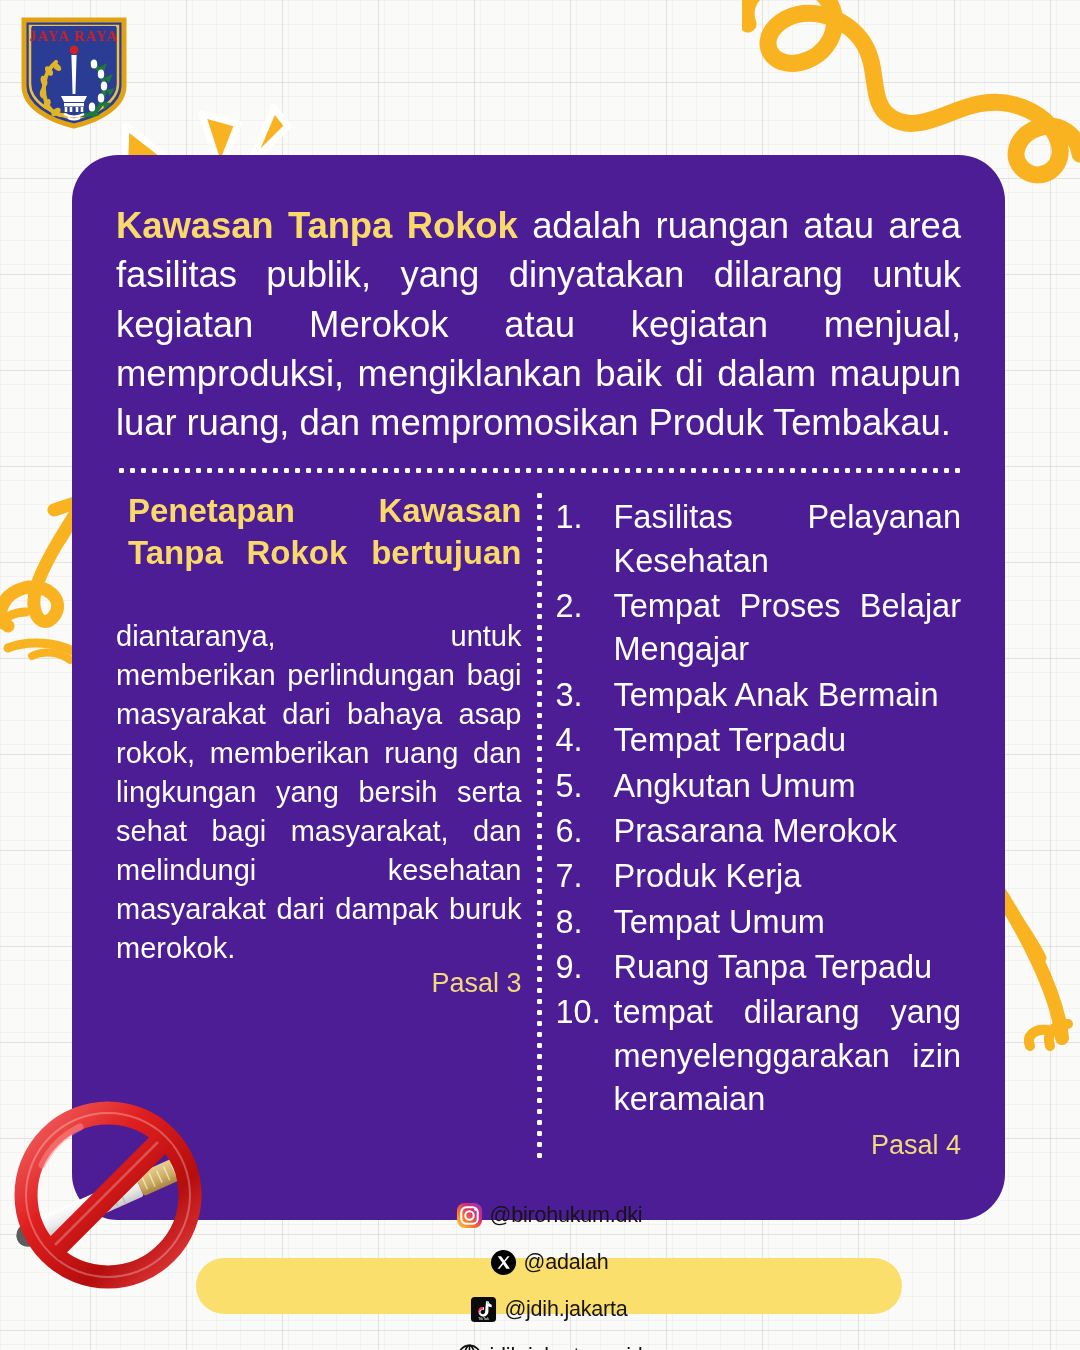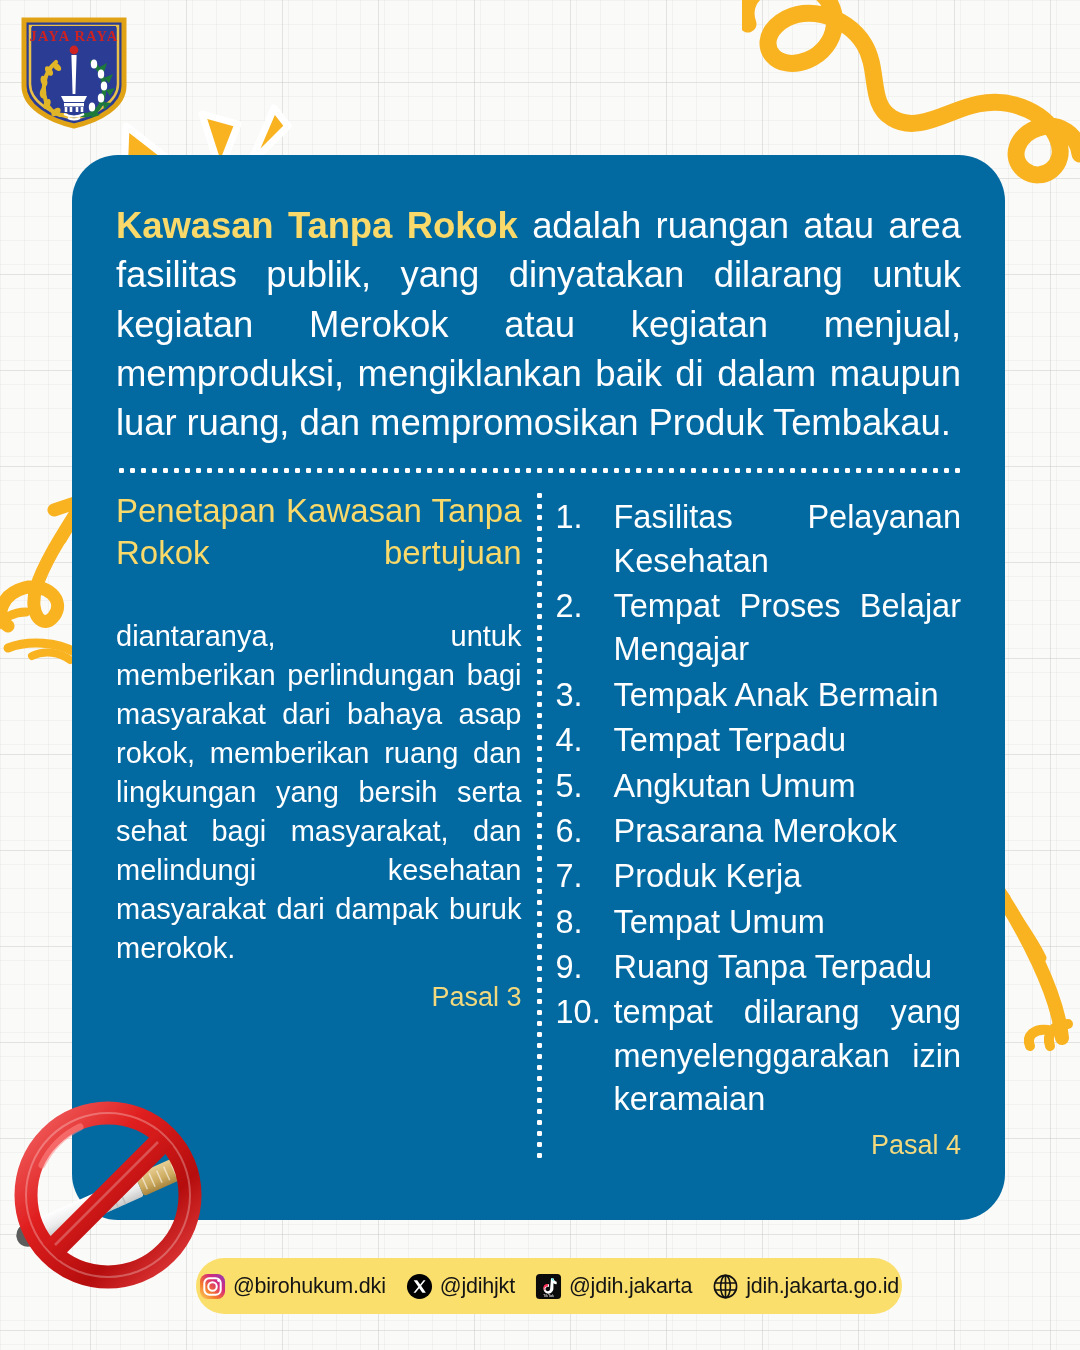--- a/index.html
+++ b/index.html
@@ -56,21 +56,21 @@
     height: 116px;
   }
 
   
   #card {
     position: absolute;
     left: 72px;
     top: 155px;
     width: 933px;
     height: 1065px;
-    background: #0369a1;
+    background: #4c1d95;
     border-radius: 46px;
     padding: 46px 44px 30px 44px;
     color: #ffffff;
   }
 
   
   #intro {
     font-size: 36.5px;
     line-height: 1.35;
     text-align: justify;
@@ -106,44 +106,44 @@
     width: 7px;
     margin: 0 13px 0 14px;
     background-image: radial-gradient(circle, #ffffff 42%, rgba(255,255,255,0) 46%);
     background-size: 7px 11px;
     background-repeat: repeat-y;
     flex: 0 0 7px;
   }
 
   .col-heading {
     color: #f8d96a;
-    font-weight: 400;
+    font-weight: 700;
     font-size: 33px;
     line-height: 1.26;
     text-align: justify;
     text-justify: inter-word;
+    margin-left: 12px;
   }
   .col-heading > span { display: inline; }
   
   .just-fill { display: inline-block; width: 100%; height: 0; }
 
   #left-body {
     margin-top: 2px;
     font-size: 29px;
     line-height: 1.345;
     text-align: justify;
     text-justify: inter-word;
     color: #ffffff;
   }
 
   .pasal {
     color: #f3d97e;
     font-size: 27px;
     text-align: right;
-    margin-top: 14px;
   }
   #pasal-4 { margin-top: 8px; }
 
   
   #kawasan-list {
     margin-top: 6px;
     list-style: none;
     counter-reset: kawasan;
     font-size: 32.5px;
     line-height: 1.335;
@@ -183,20 +183,21 @@
     top: 1258px;
     width: 706px;
     height: 56px;
     background: #fbdf6d;
     border-radius: 28px;
     display: flex;
     align-items: center;
     justify-content: center;
     gap: 20px;
     padding: 0 22px;
+    flex-direction: column;
   }
   .social {
     display: flex;
     align-items: center;
     gap: 7px;
   }
   .social .handle {
     font-size: 21.5px;
     color: #141414;
     white-space: nowrap;
@@ -376,21 +377,21 @@
       <circle cx="20.4" cy="7.8" r="1.5" fill="#fff"></circle>
     </svg>
     <span class="handle">@birohukum.dki</span>
   </div>
 
   <div class="social">
     <svg class="ic" width="27" height="27" viewBox="0 0 28 28">
       <circle cx="14" cy="14" r="13" fill="#000000"></circle>
       <path d="M8 7.6 h3.6 l3.1 4.3 3.5 -4.3 h2.1 l-4.6 5.6 4.9 7.2 h-3.6 l-3.3 -4.7 -3.8 4.7 h-2.1 l5 -6.1 z" fill="#ffffff"></path>
     </svg>
-    <span class="handle">@jdihjkt</span>
+    <span class="handle">@adalah</span>
   </div>
 
   <div class="social">
     <svg class="ic" width="27" height="27" viewBox="0 0 28 28">
       <rect x="1" y="1" width="26" height="26" rx="4" fill="#0b0b0b"></rect>
       <path d="M16.6 5.4 h2.6 c0.3 2 1.5 3.3 3.3 3.6 v2.7 c-1.3 0 -2.5 -0.4 -3.4 -1.1 v5.6
                c0 3 -2.4 5.2 -5.2 5.2 -2.8 0 -5 -2.2 -5 -5 0 -2.9 2.4 -5.2 5.6 -4.8 v2.8
                c-0.4 -0.15 -0.8 -0.2 -1.2 -0.2 -1.3 0 -2.4 1 -2.4 2.3 0 1.3 1.1 2.3 2.4 2.3
                1.4 0 2.4 -1 2.4 -2.5 z" fill="#ffffff"></path>
       <path d="M16.1 5.4 h2.2 c0.2 1.3 0.8 2.3 1.7 3 -1.6 -0.4 -2.7 -1.5 -3 -3 z" fill="#25f4ee"></path>

